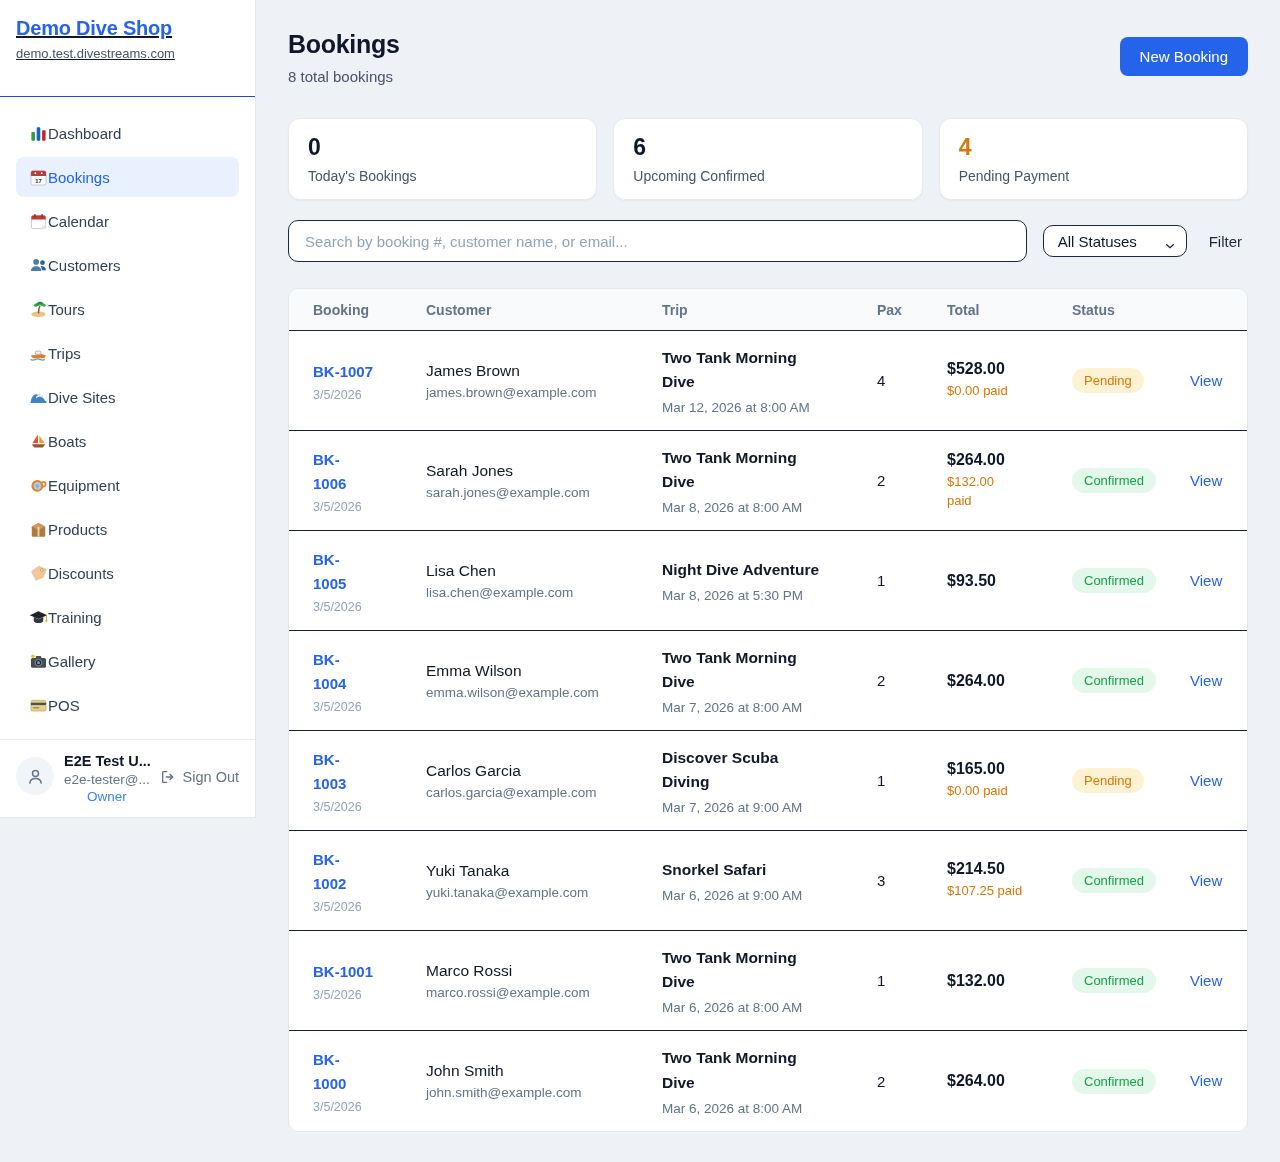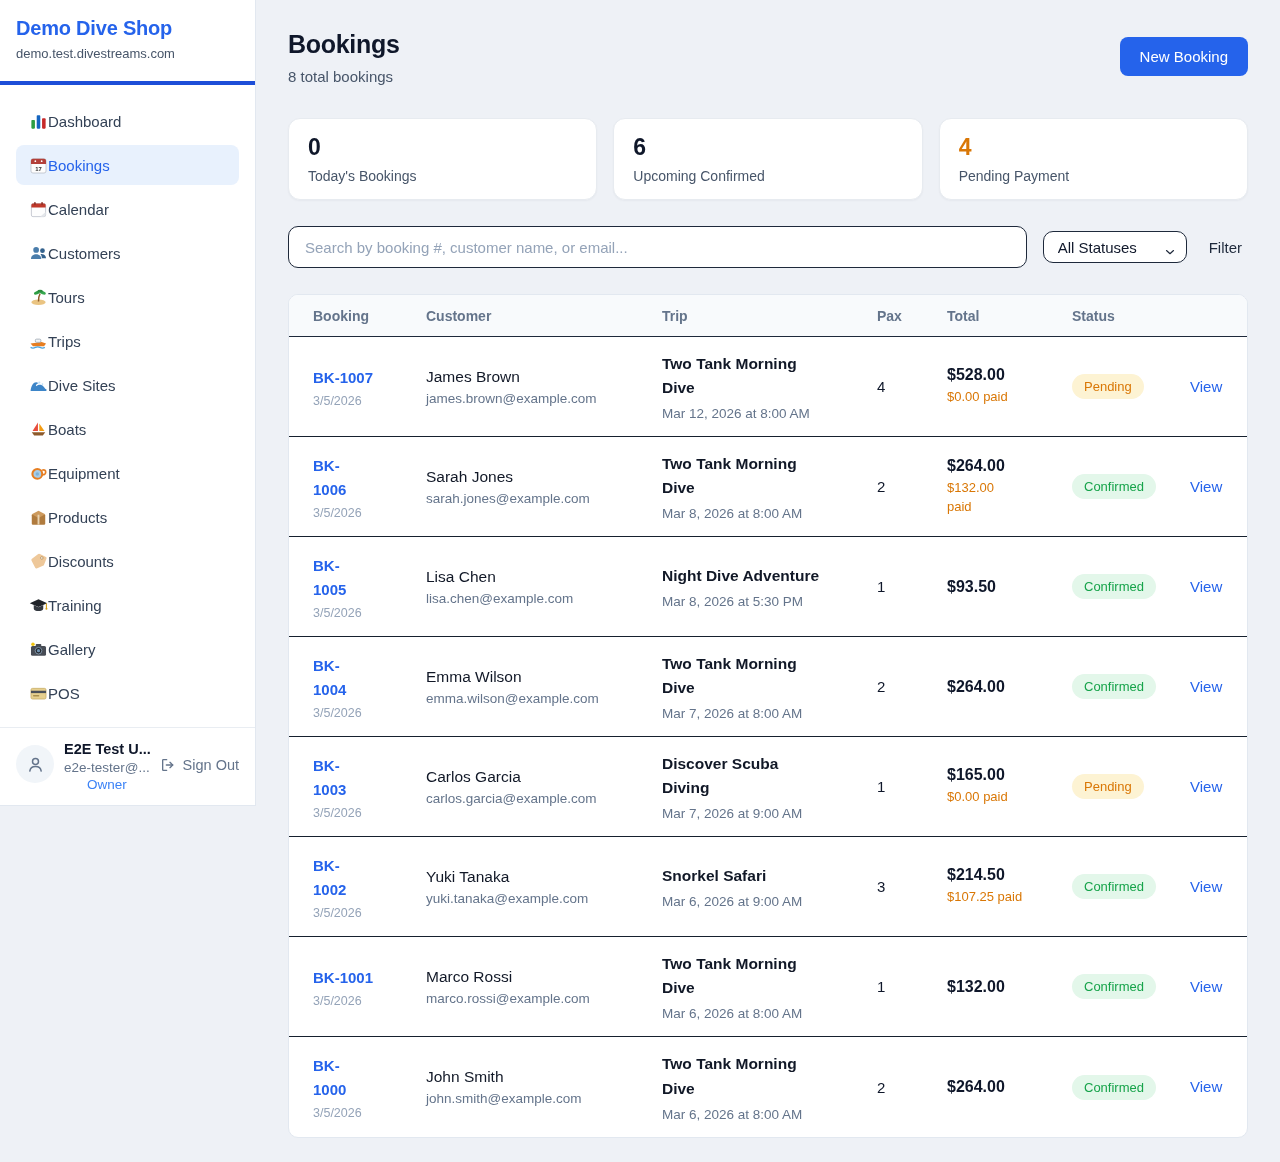--- a/index.html
+++ b/index.html
@@ -11,21 +11,21 @@
     min-height:1162px;
   }
   .app { display:flex; align-items:flex-start; width:1280px; }
 
   
   .sidebar {
     width:256px; min-height:798px; background:#fff;
     border-right:1px solid #e2e8f0; border-bottom:1px solid #e2e8f0;
     display:flex; flex-direction:column; flex-shrink:0;
   }
-  .brand { padding:17px 16px 20px; border-bottom:4px solid #1d4ed8; }
+  .brand { padding:17px 16px 35px; border-bottom:1px solid #1d4ed8;text-decoration:underline; }
   .brand-name { color:#2563eb; font-size:20px; font-weight:700; letter-spacing:-0.2px; }
   .brand-domain { color:#475569; font-size:13px; margin-top:6px; }
   .nav { padding:16px 16px 10px; }
   .nav-item {
     display:flex; align-items:center; height:40px;
     padding:0 13px; border-radius:8px; margin-bottom:4px;
     color:#334155; font-size:15px; text-decoration:none; cursor:pointer;
   }
   .nav-item.active { background:#e8f1fd; color:#2563eb; font-weight:500; }
   .nav-icon { width:19px; height:19px; flex-shrink:0; }
@@ -59,21 +59,21 @@
 
   .stats { display:flex; gap:16px; margin-top:33px; }
   .stat-card {
     flex:1; background:#fff; border:1px solid #e7ebf0; border-radius:12px;
     padding:15px 19px; box-shadow:0 1px 2px rgba(15,23,42,0.04);
   }
   .stat-value { font-size:23px; font-weight:700; color:#0f172a; }
   .stat-card.amber .stat-value { color:#d97706; }
   .stat-label { font-size:14px; color:#475569; margin-top:7px; }
 
-  .controls { display:flex; align-items:center; gap:16px; margin-top:26px; }
+  .controls { display:flex; align-items:center; gap:16px; margin-top:20px; }
   .search-input {
     flex:1; height:42px; border:1px solid #1e293b; border-radius:10px;
     padding:0 16px; font-size:15px; color:#0f172a; background:#fff;
     font-family:"Liberation Sans", sans-serif; outline:none;
   }
   .search-input::placeholder { color:#94a3b8; }
   .select-wrap { position:relative; width:144px; flex-shrink:0; }
   .status-select {
     width:100%; height:32px; border:1px solid #1e293b; border-radius:10px;
     background:#fff; font-size:15px; font-weight:500; color:#0f172a;

